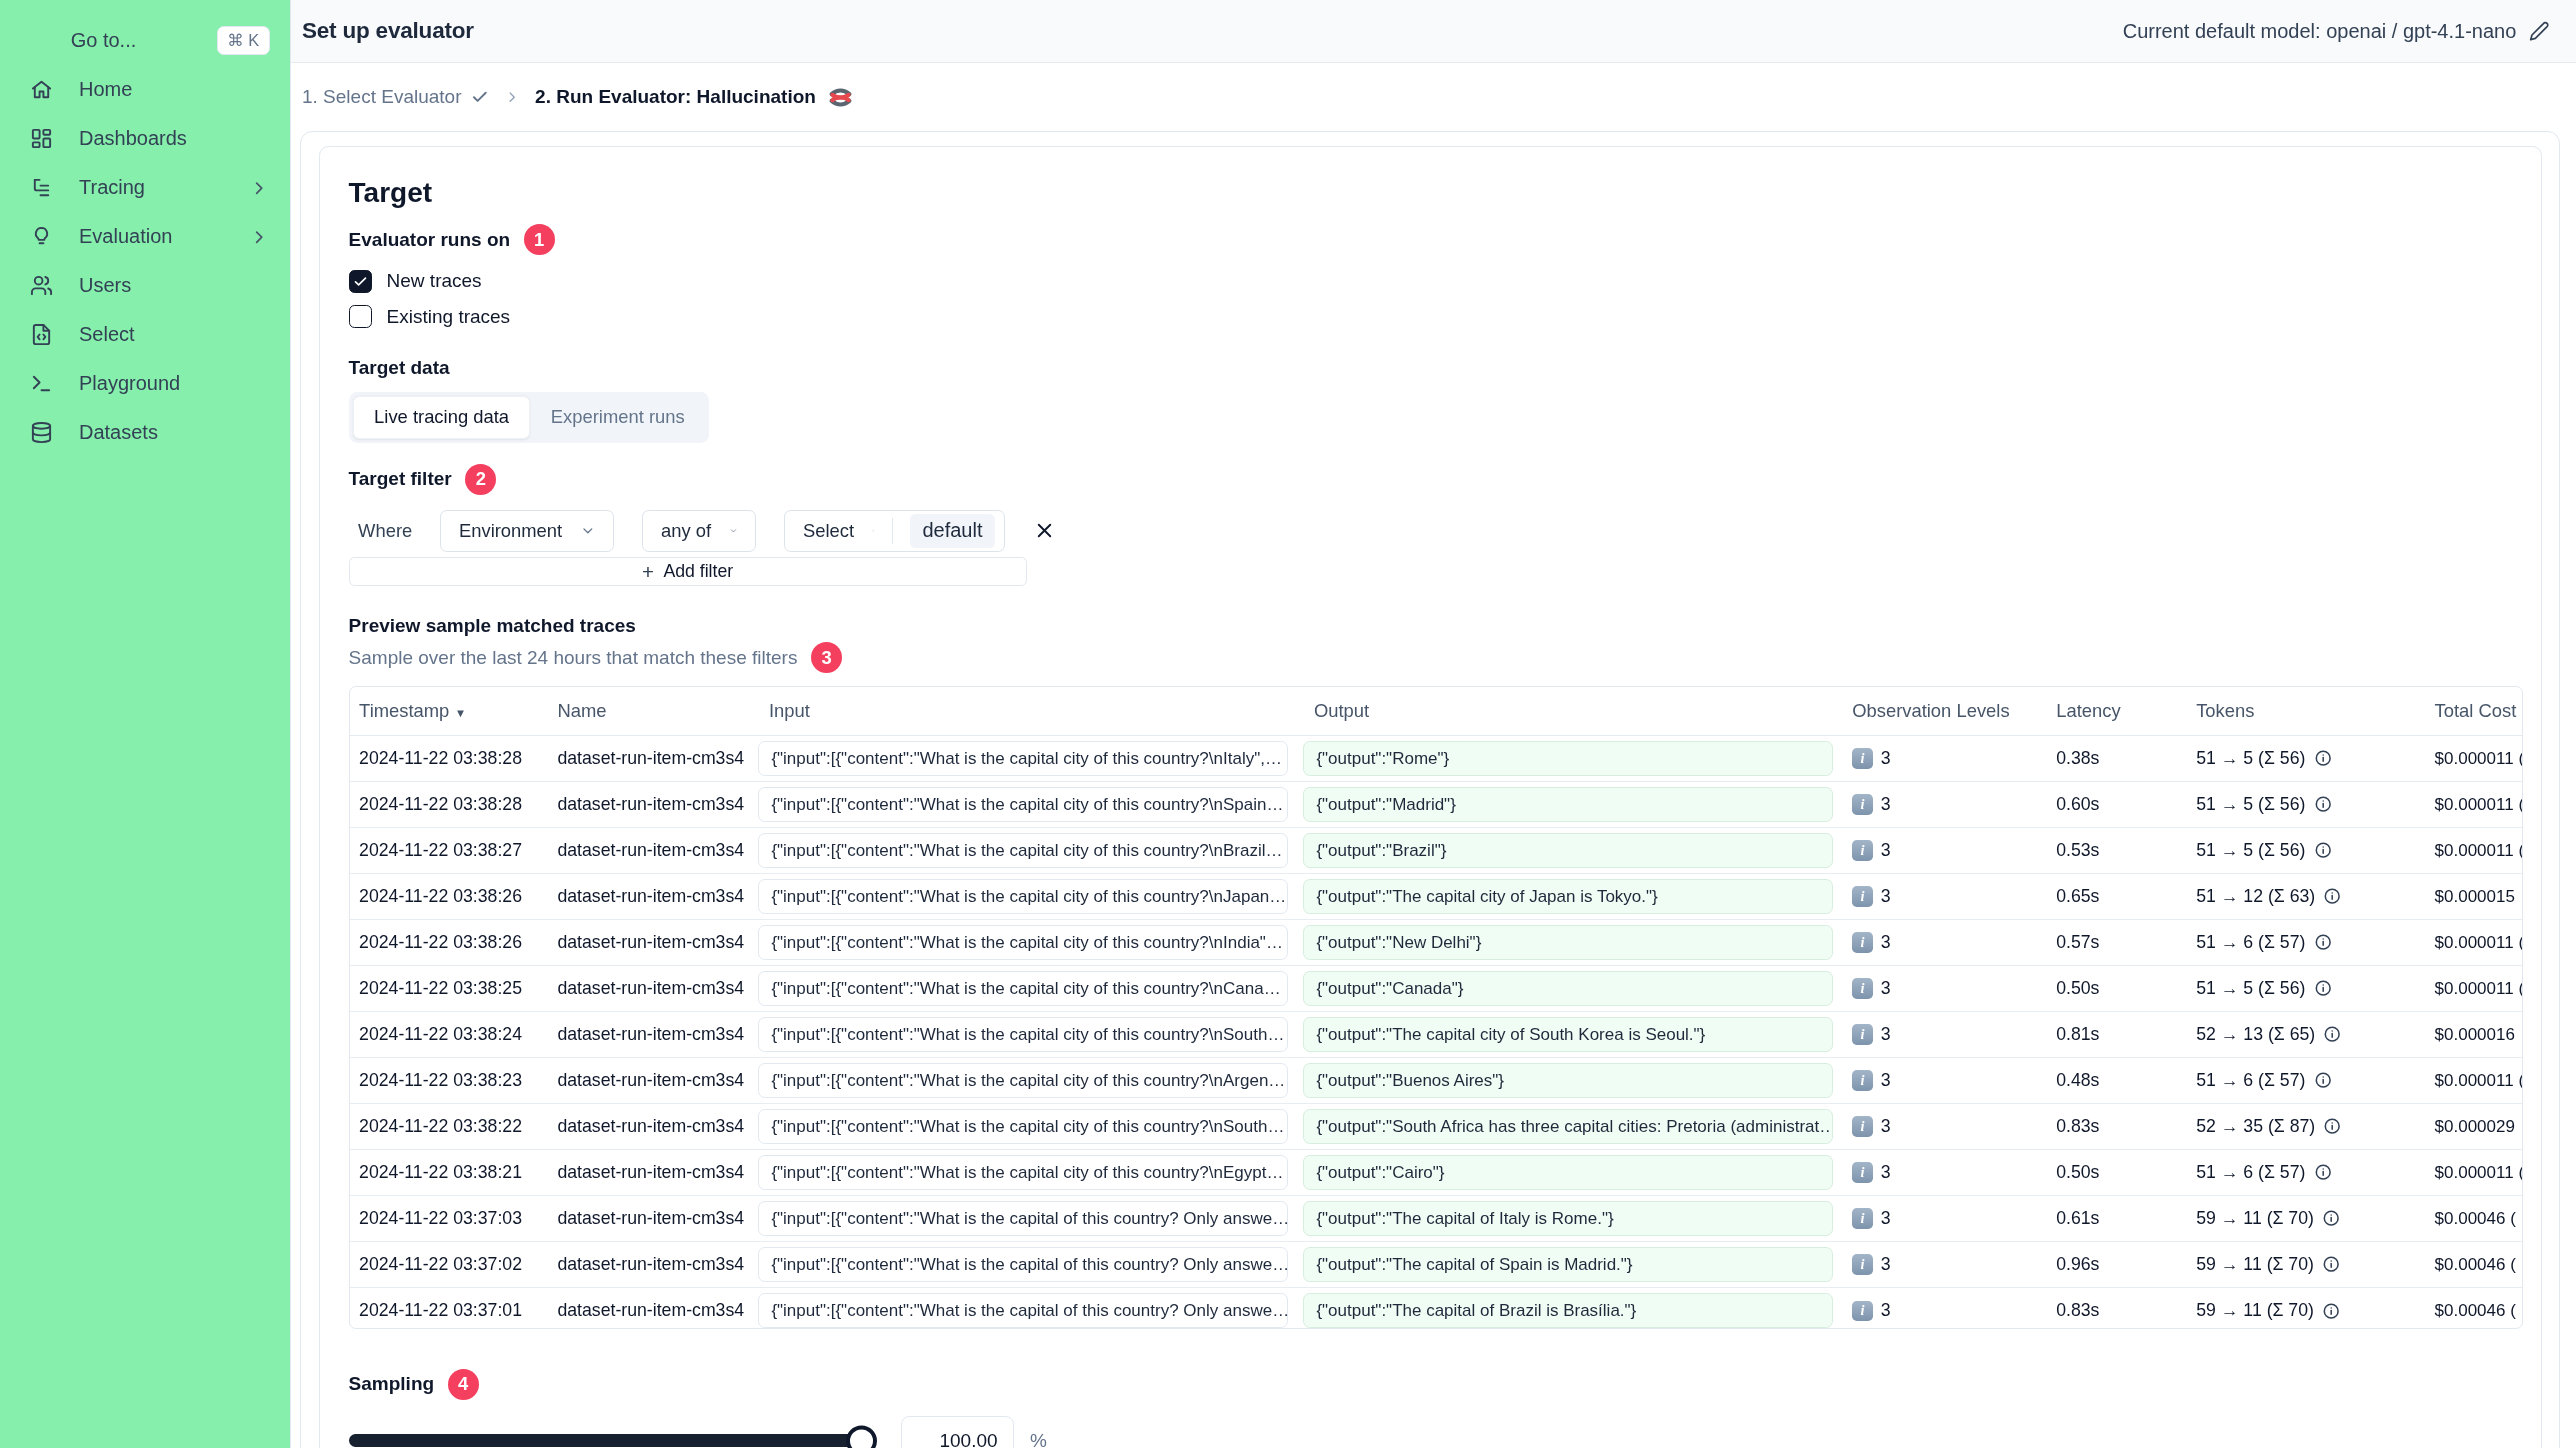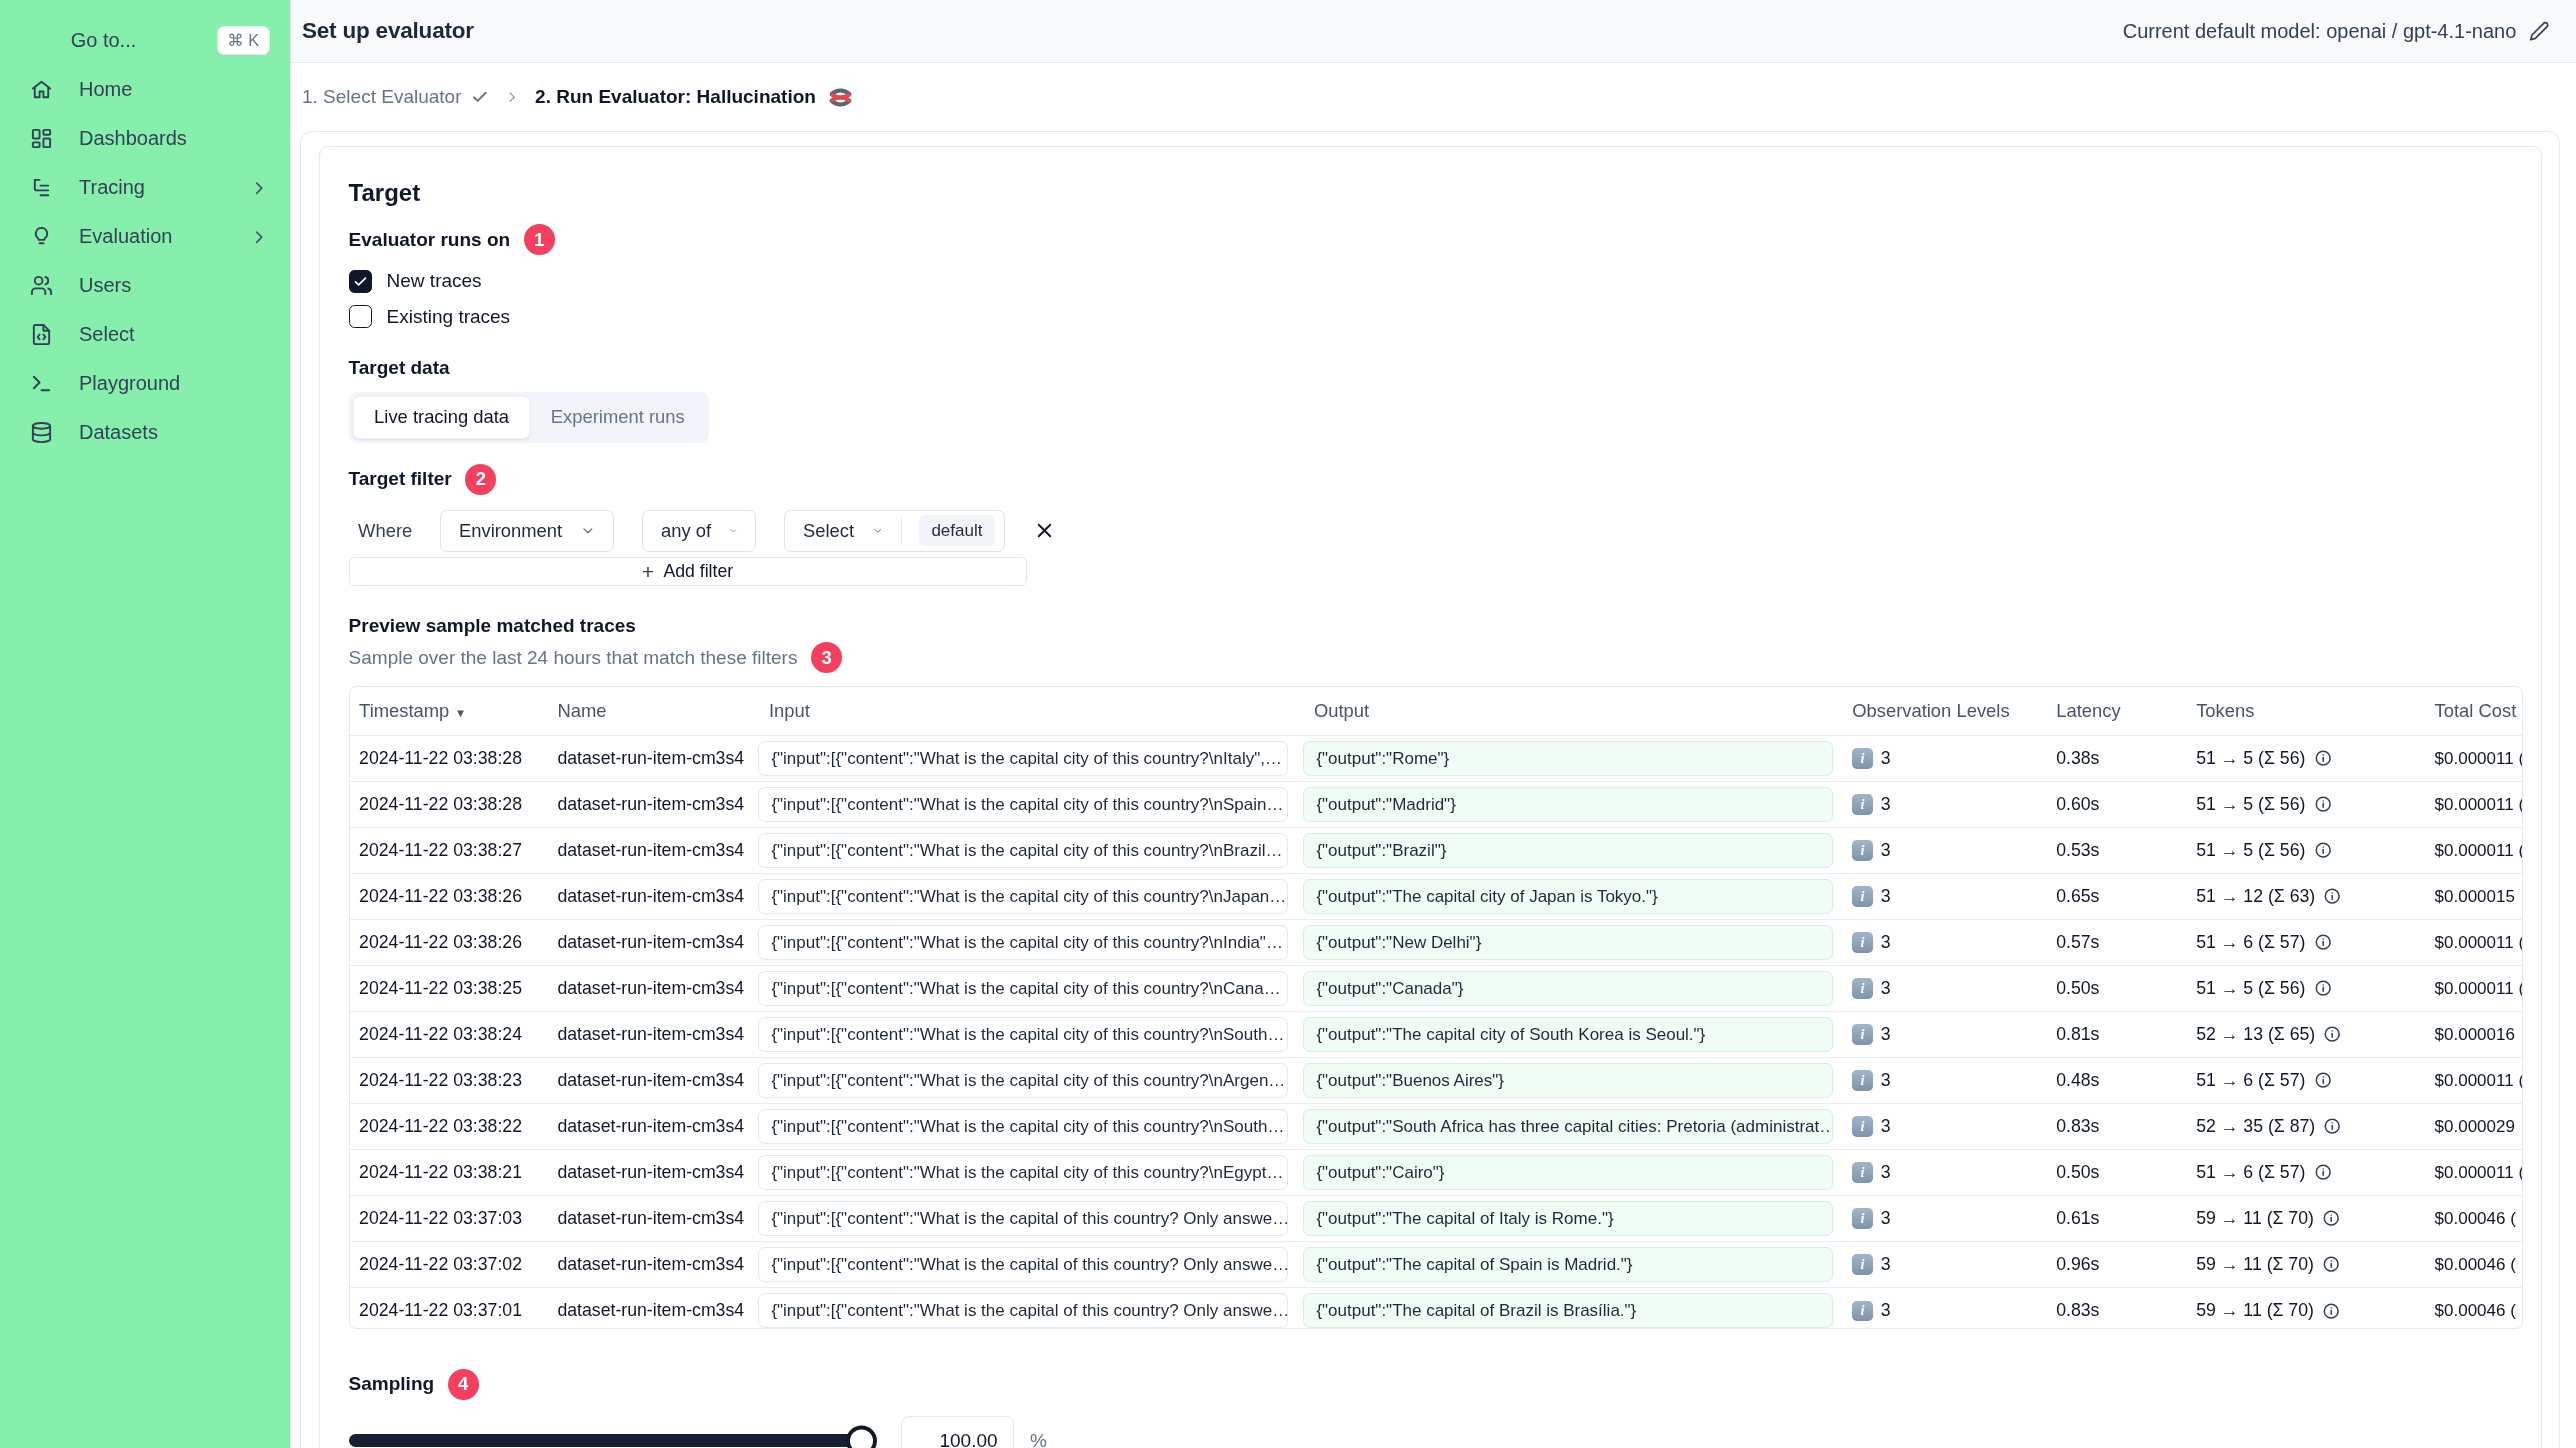--- a/index.html
+++ b/index.html
@@ -57,21 +57,21 @@
   .outer-card {
     margin:0 15.7px 0 8.9px;
     border:0.7px solid #e2e8f0; border-radius:12.3px;
     height:1356px; padding:13.6px 17.7px;
   }
   .inner-card {
     border:0.7px solid #e2e8f0; border-radius:9.5px;
     height:100%; padding:31px 23px 0 29px; overflow:hidden;
   }
 
-  .h2 { font-size:24px; font-weight:700; color:#0f172a; line-height:29px; }
+  .h2 { font-size:28px; font-weight:700; color:#0f172a; line-height:29px; }
   .label-row { display:flex; align-items:center; height:31px; }
   .label { font-size:19px; font-weight:700; color:#0f172a; }
   .num-badge {
     width:31px; height:31px; border-radius:50%;
     background:#f43f5e; color:#fff; font-size:18.4px; font-weight:700;
     display:inline-flex; align-items:center; justify-content:center;
     margin-left:13.6px; flex-shrink:0;
   }
 
   .check-row { display:flex; align-items:center; gap:15px; height:30px; font-size:19px; color:#0f172a; cursor:pointer; }
@@ -101,21 +101,21 @@
   .select-btn {
     height:42px; border:0.7px solid #dde3ea; border-radius:6.8px; background:#fff;
     display:flex; align-items:center; gap:17.7px; padding:0 17.7px;
     font-size:18.4px; color:#1e293b; cursor:pointer; white-space:nowrap;
   }
   .select-btn .icon { width:17.7px; height:17.7px; color:#64748b; }
   .combo { padding-right:9.5px; }
   .combo .divider { width:0.7px; height:26px; background:#e2e8f0; }
   .chip {
     background:#f1f5f9; border-radius:5.5px; padding:5.5px 12.3px;
-    font-size:17px; color:#1e293b;
+    font-size:20px; color:#1e293b;
   }
   .x-btn { width:23px; height:23px; color:#0f172a; cursor:pointer; }
 
   .add-filter {
     margin-top:5.5px; width:678px; height:29px;
     border:0.7px solid #e2e8f0; border-radius:5.5px; background:#fff;
     display:flex; align-items:center; justify-content:center; gap:9.5px;
     font-size:17.7px; color:#0f172a; cursor:pointer;
   }
   .add-filter .plus { font-size:20.4px; line-height:1; color:#334155; }

